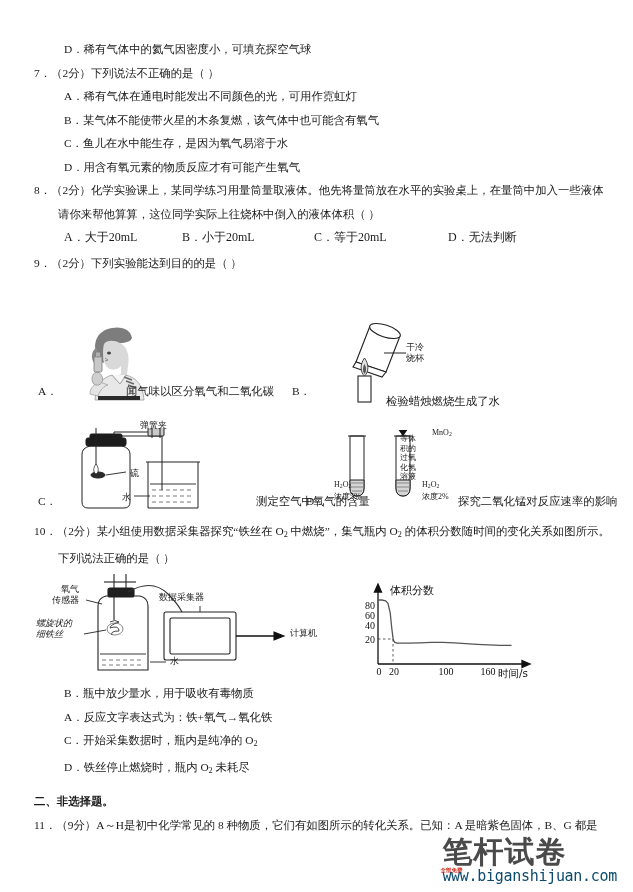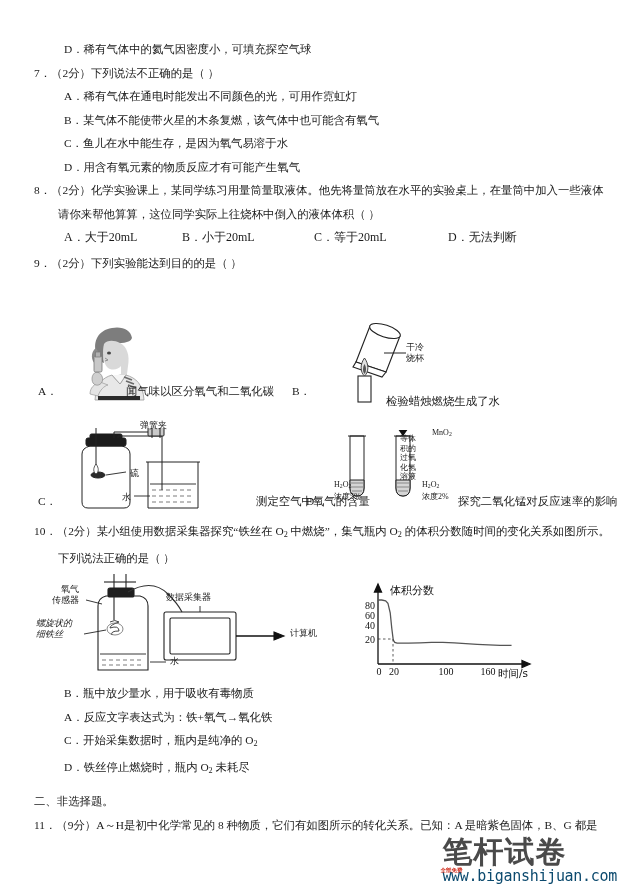--- a/index.html
+++ b/index.html
@@ -108,21 +108,21 @@
     position: absolute;
     left: -2px;
     top: 18px;
     font-size: 5.5px;
     color: #d03020;
     font-family: "DejaVu Sans", sans-serif;
     letter-spacing: 0px;
   }
   .sec-title {
     font-size: 11.4px;
-    font-weight: normal;
+    font-weight: bold;
     line-height: 23.5px;
   }
 </style>
 </head>
 <body>
 
 <div class="page">
 
   <div class="content">
 
@@ -344,21 +344,21 @@
 
     <div class="cn-small" style="position:absolute; left:18px; top:12px; text-align:right;">
       <div>氧气</div>
       <div>传感器</div>
     </div>
     <div class="cn-small" style="position:absolute; left:2px; top:46px;font-style:italic;">
       <div>螺旋状的</div>
       <div>细铁丝</div>
     </div>
     <div class="cn-small" style="position:absolute; left:136px; top:84px;">水</div>
-    <div class="cn-small" style="position:absolute; left:132px; top:20px;">数据采集器</div>
+    <div class="cn-small" style="position:absolute; left:125px; top:20px;">数据采集器</div>
     <div class="cn-small" style="position:absolute; left:256px; top:56px;">计算机</div>
 
     <svg id="q10-chart" width="205" height="104" viewBox="0 0 205 104" style="position:absolute; left:314px; top:4px;">
 
       <g stroke="#111" stroke-width="1.3" fill="none">
         <line x1="30" y1="88" x2="30" y2="12"></line>
         <path d="M26.5 16 L30 8 L33.5 16 Z" fill="#111"></path>
         <line x1="30" y1="88" x2="178" y2="88"></line>
         <path d="M174 84.5 L182 88 L174 91.5 Z" fill="#111"></path>
       </g>

